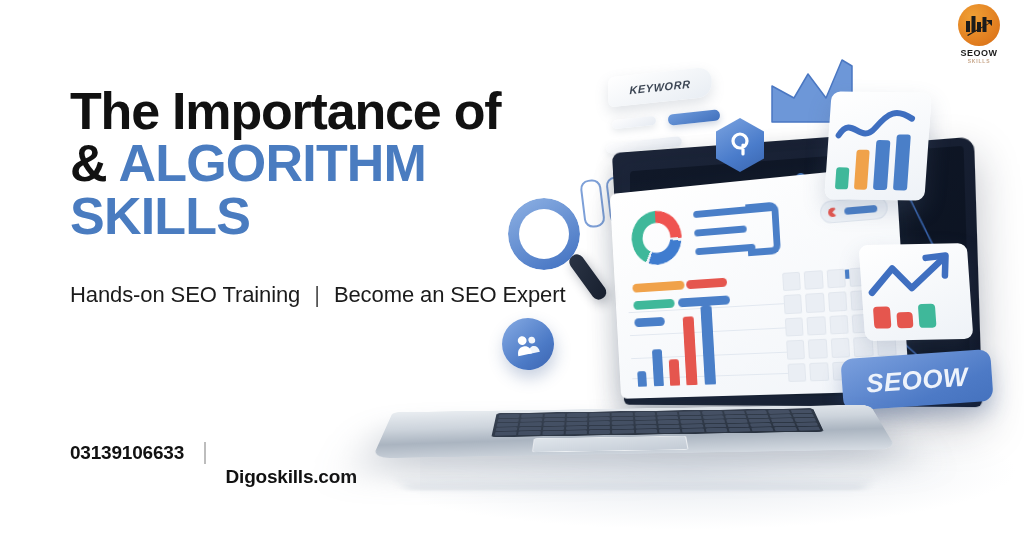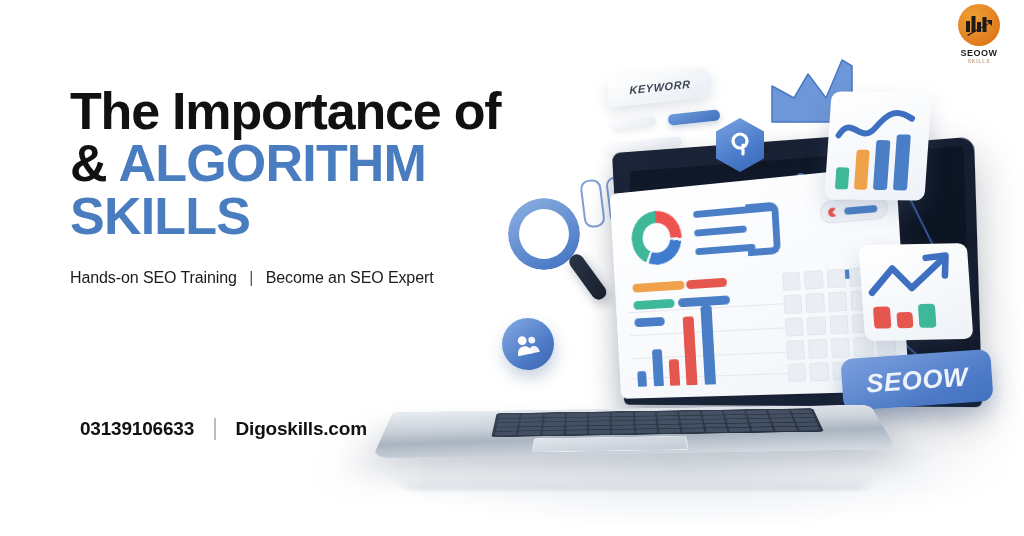--- a/index.html
+++ b/index.html
@@ -18,29 +18,29 @@
     font-size:52px; line-height:0.98; font-weight:700; color:#111111;
     letter-spacing:-1.2px; white-space:nowrap;
   }
   .headline-2, .headline-3, .headline-4 {
     font-size:52px; line-height:1.02; font-weight:700;
     letter-spacing:-0.8px; white-space:nowrap; color:#4a7cc0;
   }
   .headline-2 { margin-top:4px; }
   .amp { color:#111111; }
   .subtitle {
-    margin-top:26px; font-size:16px; color:#1b1b1b; font-weight:400;
+    margin-top:39px; font-size:22px; color:#1b1b1b; font-weight:400;
     letter-spacing:-0.1px; white-space:nowrap;
   }
   .subtitle .sep { display:inline-block; padding:0 8px; color:#555; }
 
-  .contact { position:absolute; left:80px; top:418px; display:flex; align-items:center; }
+  .contact { position:absolute; left:70px; top:418px; display:flex; align-items:center; }
   .contact .phone { font-size:19px; font-weight:700; color:#111; letter-spacing:-0.2px; }
   .contact .divider { width:1.5px; height:22px; background:#bdbdbd; margin:0 20px; }
-  .contact .site { font-size:19px; font-weight:700; color:#111; letter-spacing:-0.2px; }
+  .contact .site { font-size:19px; font-weight:700; color:#111; letter-spacing:-0.2px;margin-top:48px; }
 
   
   .logo { position:absolute; right:16px; top:4px; width:58px; text-align:center; }
   .logo-circle {
     width:42px; height:42px; border-radius:50%; margin:0 auto;
     background:radial-gradient(circle at 35% 30%, #f0a035, #e07b1e 70%, #d06c15);
     position:relative; overflow:hidden;
   }
   .logo-circle svg { position:absolute; left:7px; top:8px; }
   .logo-name { font-size:9px; font-weight:700; color:#1b1b1b; letter-spacing:0.5px; margin-top:2px; }

